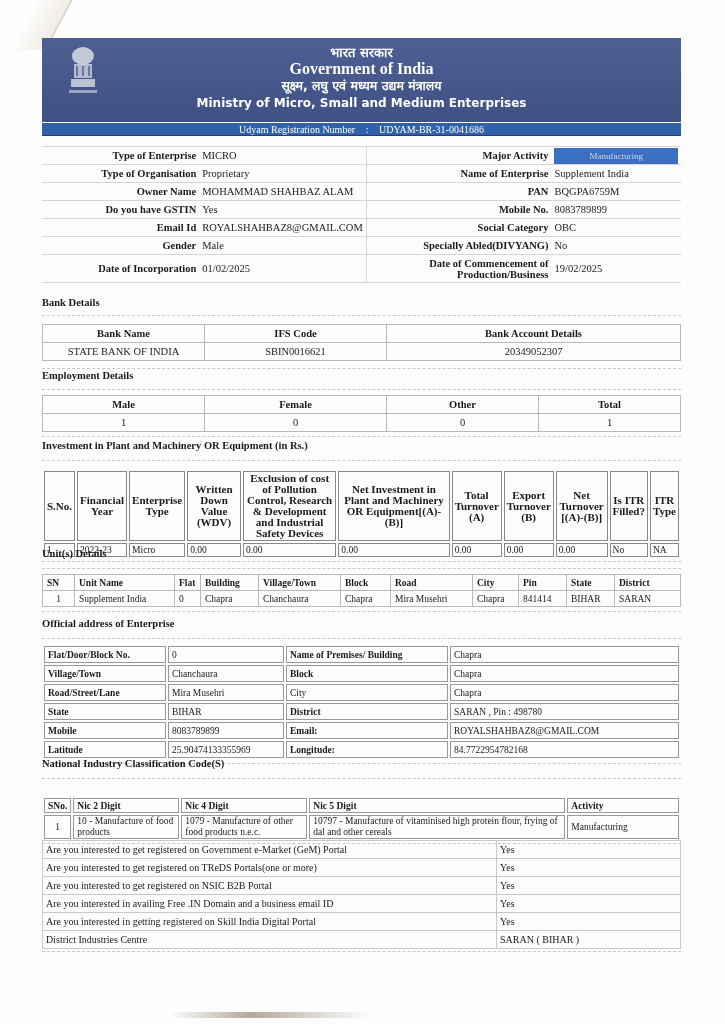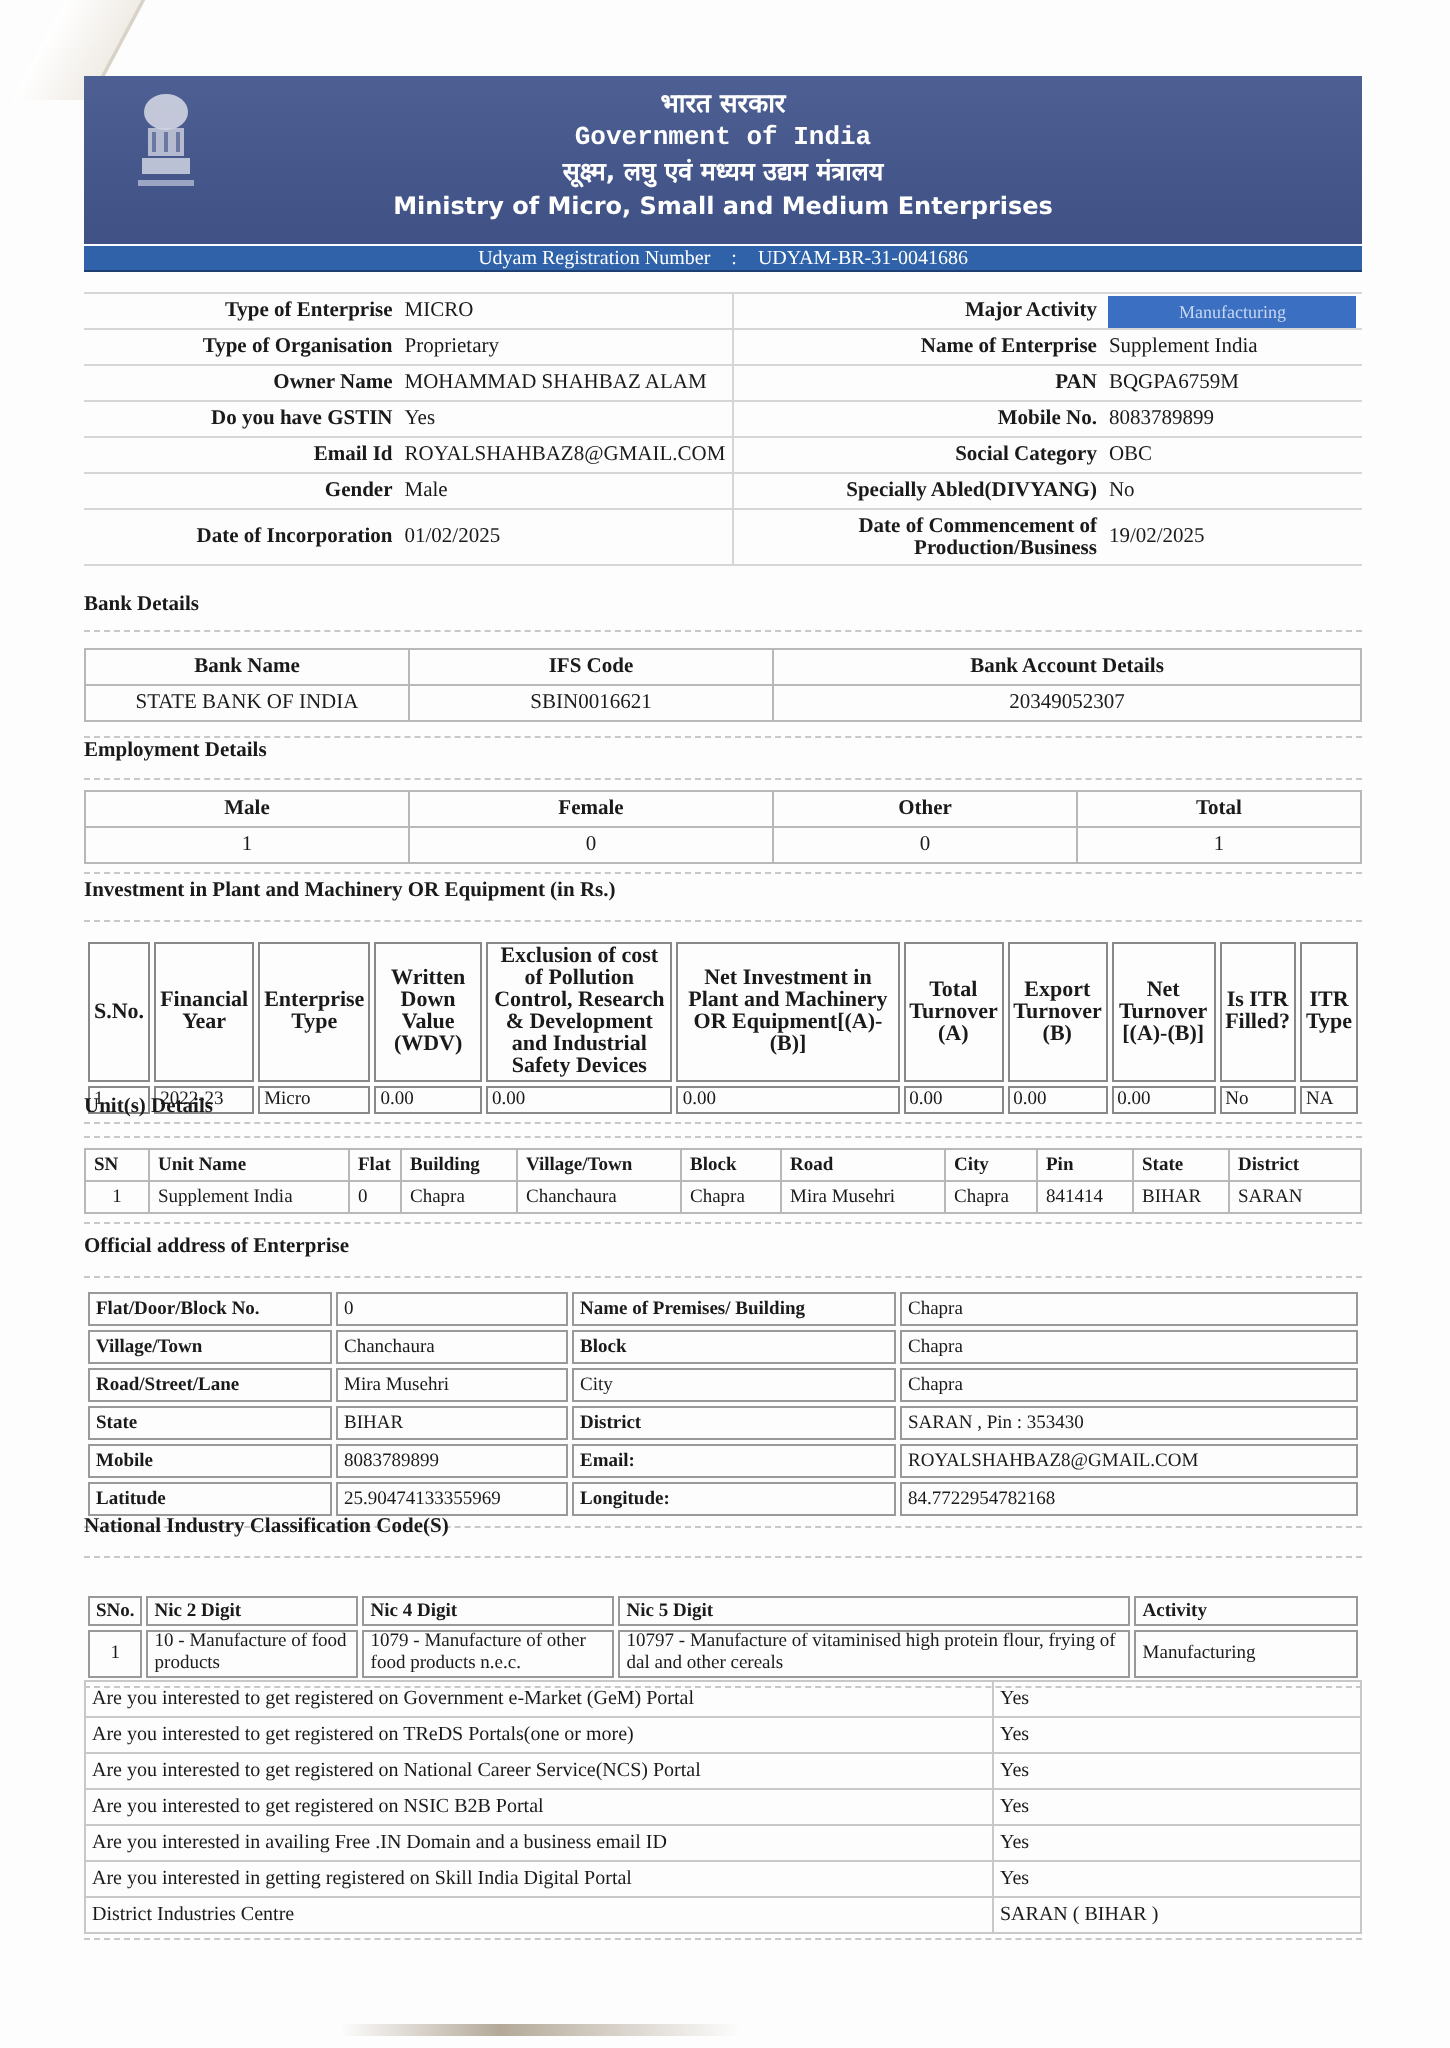--- a/index.html
+++ b/index.html
@@ -14,21 +14,21 @@
 
   .header {
     position: absolute; left: 42px; top: 38px; width: 639px; height: 84px;
     background: linear-gradient(180deg, #4d5f93 0%, #44568a 60%, #3f5185 100%);
     color: #ffffff;
   }
   .emblem { position: absolute; left: 22px; top: 6px; width: 38px; height: 60px; }
   .emblem svg { width: 100%; height: 100%; }
   .header-center { position: absolute; left: 0; right: 0; top: 6px; text-align: center; }
   .hdr-hindi-1 { font-family: "DejaVu Sans", sans-serif; font-size: 13px; font-weight: bold; line-height: 17px; }
-  .hdr-en-1 { font-family: Liberation Mono, monospace; font-size: 13px; font-weight: bold; line-height: 16px; }
+  .hdr-en-1 { font-family: Liberation Serif, serif; font-size: 16px; font-weight: bold; line-height: 16px; }
   .hdr-hindi-2 { font-family: "DejaVu Sans", sans-serif; font-size: 12.5px; font-weight: bold; line-height: 18px; }
   .hdr-en-2 { font-family: "DejaVu Sans", sans-serif; font-size: 12px; font-weight: bold; line-height: 17px; }
   .msme-logo { position: absolute; right: 20px; top: 6px; width: 100px; text-align: center; }
   .msme-mark { font-family: "DejaVu Sans", sans-serif; font-weight: bold; font-size: 22px; letter-spacing: 2px; line-height: 22px; }
   .msme-hindi { font-size: 7px; line-height: 10px; font-family: "DejaVu Sans", sans-serif; }
   .msme-en { font-size: 4.5px; line-height: 7px; font-family: "DejaVu Sans", sans-serif; letter-spacing: 0.2px; }
 
   .reg-bar {
     position: absolute; left: 42px; top: 123px; width: 639px; height: 13px;
     background: #2f62a8; color: #ffffff; font-size: 10px; line-height: 13px;
@@ -343,21 +343,21 @@
     <tr>
       <td class="k">Road/Street/Lane</td>
       <td>Mira Musehri</td>
       <td>City</td>
       <td>Chapra</td>
     </tr>
     <tr>
       <td class="k">State</td>
       <td>BIHAR</td>
       <td class="k">District</td>
-      <td>SARAN , Pin : 353430</td>
+      <td>SARAN , Pin : 498780</td>
     </tr>
     <tr>
       <td class="k">Mobile</td>
       <td>8083789899</td>
       <td class="k">Email:</td>
       <td>ROYALSHAHBAZ8@GMAIL.COM</td>
     </tr>
     <tr>
       <td class="k">Latitude</td>
       <td>25.90474133355969</td>
@@ -409,24 +409,20 @@
     <tbody>
         <tr>
       <td>Are you interested to get registered on Government e-Market (GeM) Portal</td>
       <td>Yes</td>
     </tr>
     <tr>
       <td>Are you interested to get registered on TReDS Portals(one or more)</td>
       <td>Yes</td>
     </tr>
     <tr>
-      <td>Are you interested to get registered on National Career Service(NCS) Portal</td>
-      <td>Yes</td>
-    </tr>
-    <tr>
       <td>Are you interested to get registered on NSIC B2B Portal</td>
       <td>Yes</td>
     </tr>
     <tr>
       <td>Are you interested in availing Free .IN Domain and a business email ID</td>
       <td>Yes</td>
     </tr>
     <tr>
       <td>Are you interested in getting registered on Skill India Digital Portal</td>
       <td>Yes</td>

